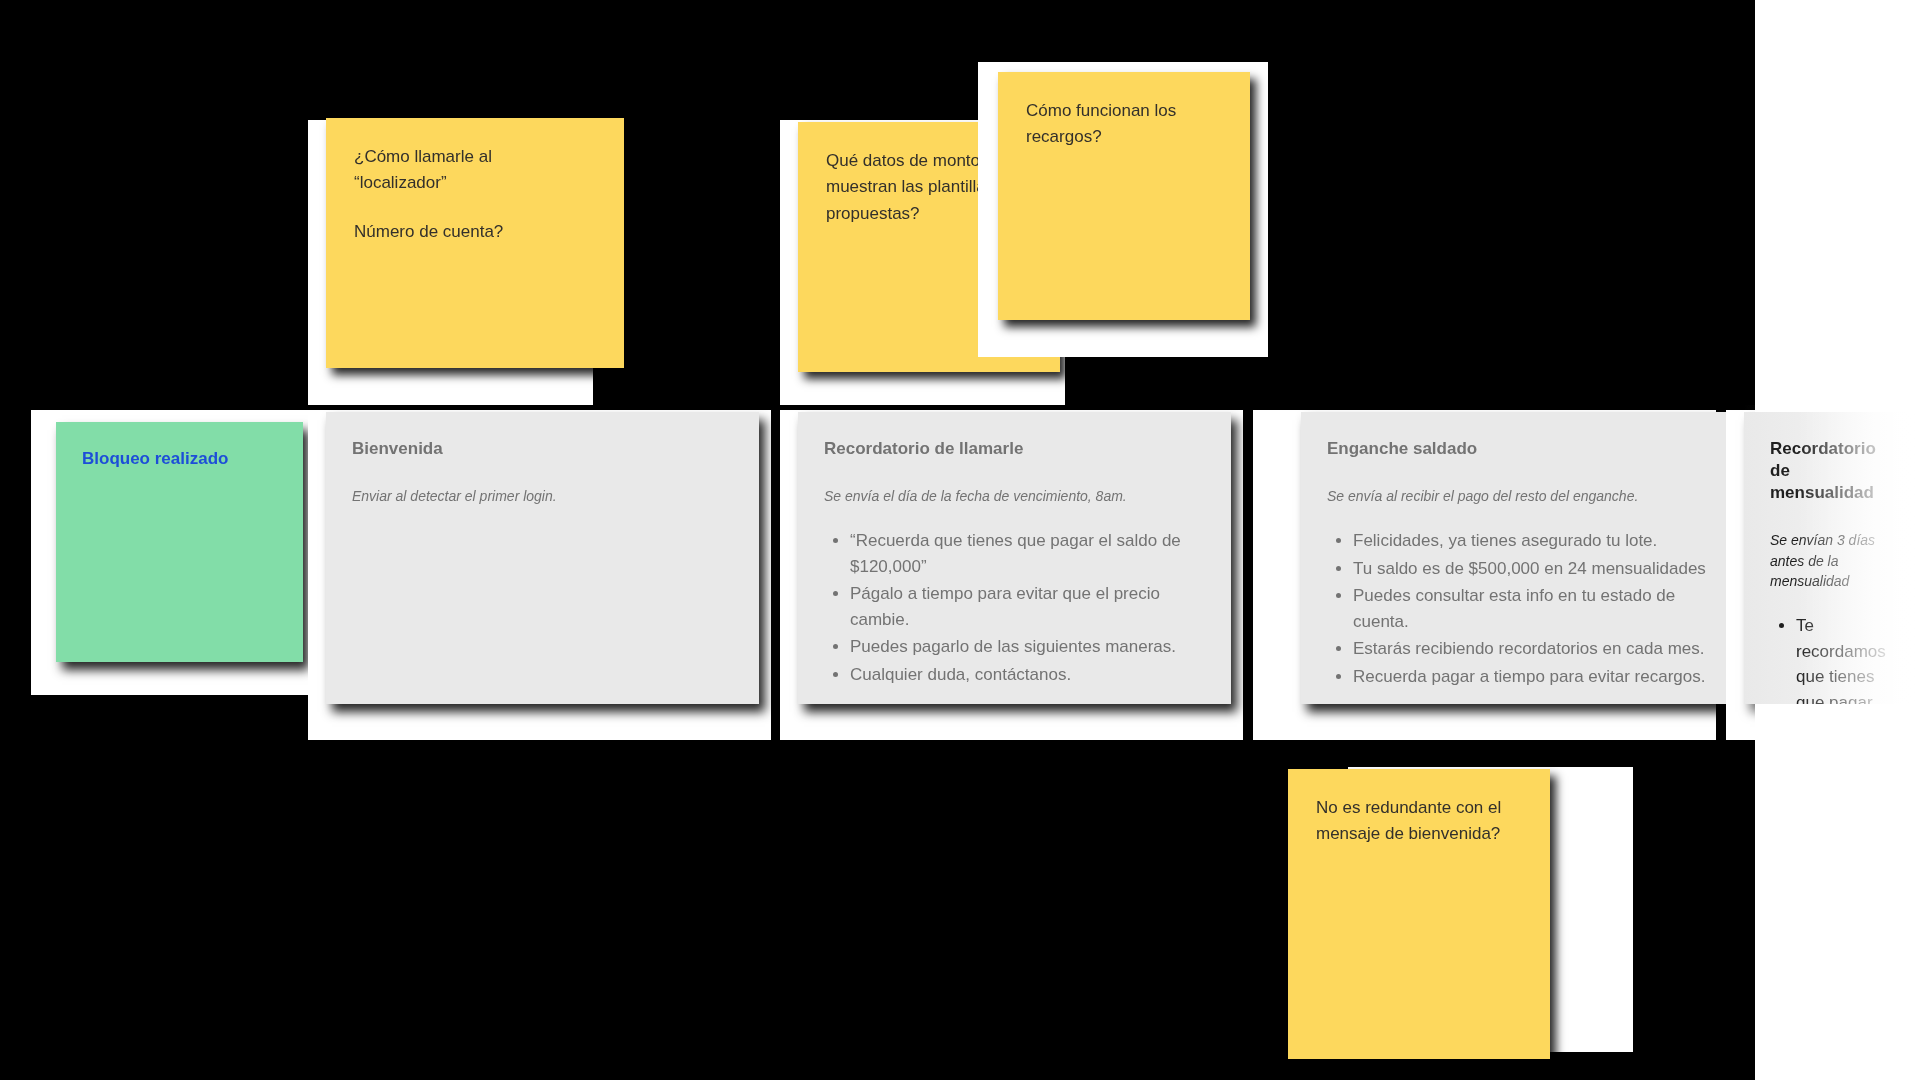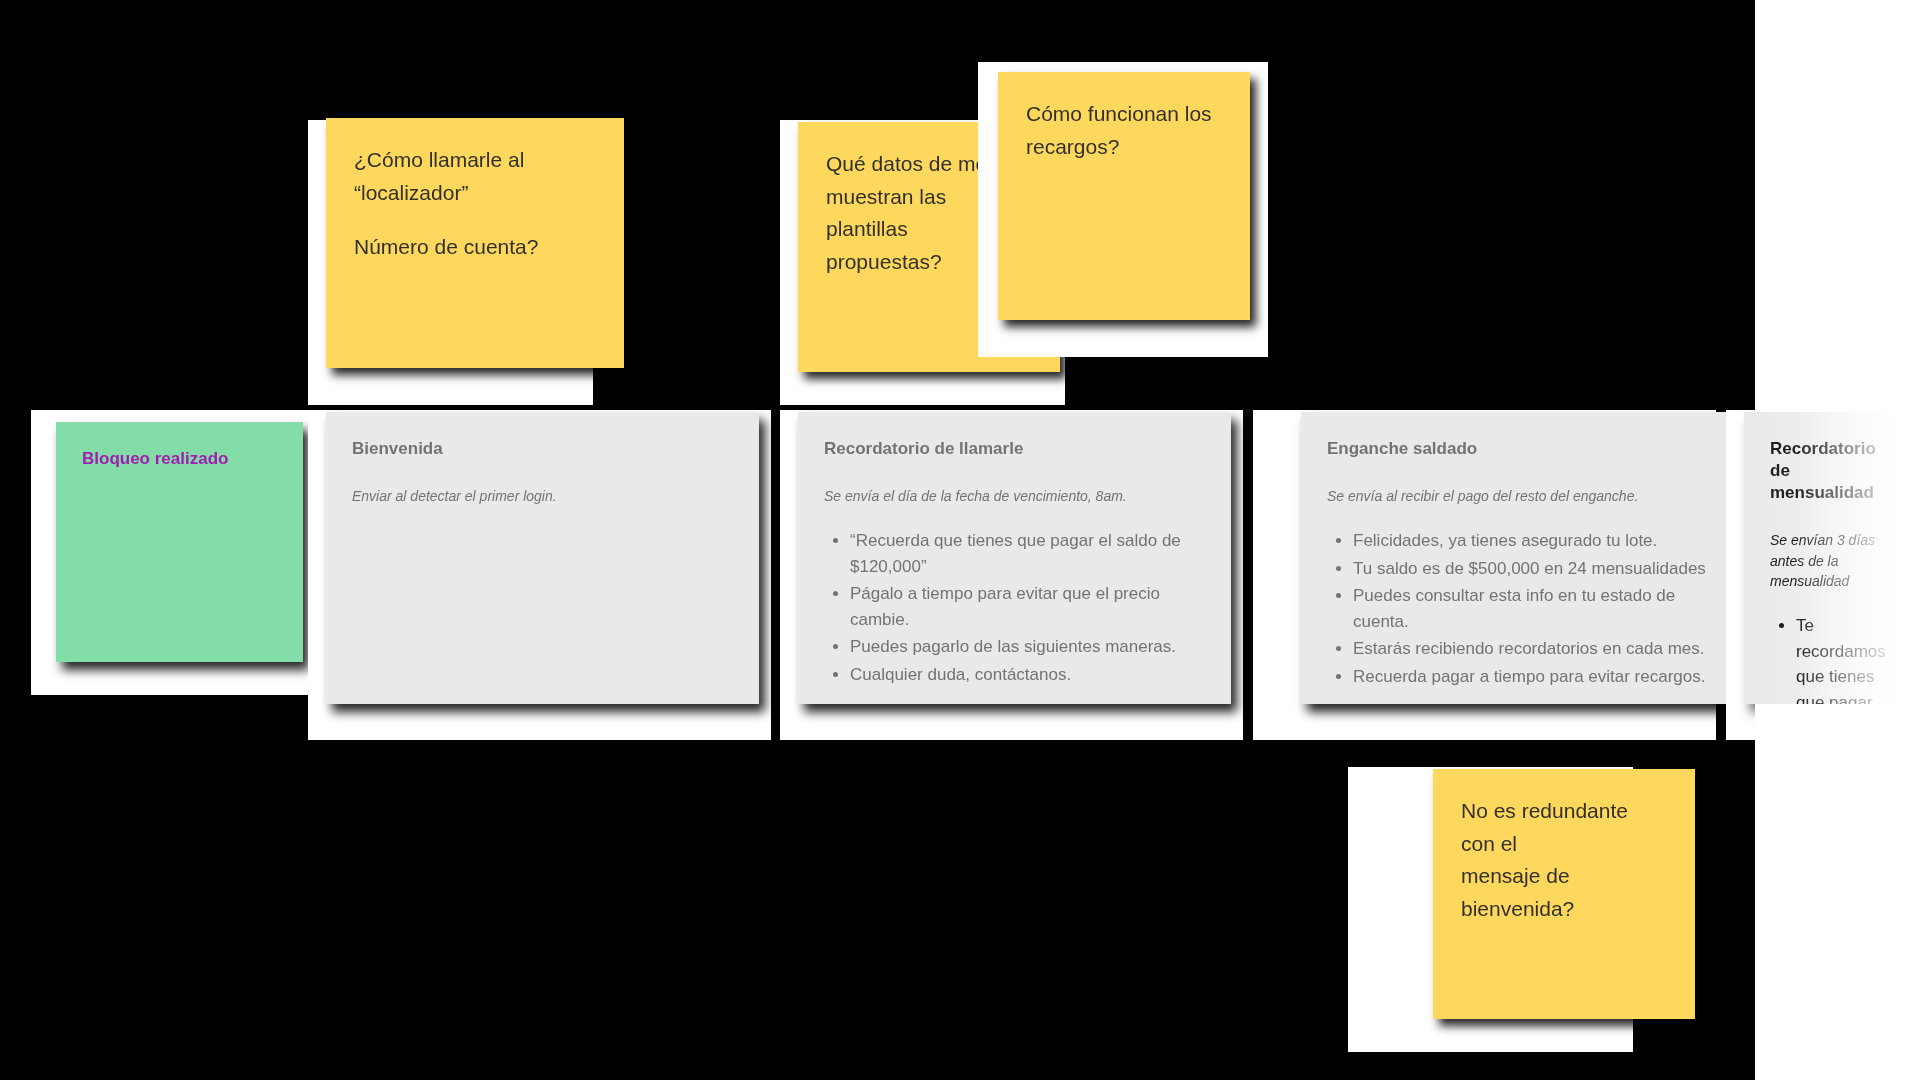--- a/index.html
+++ b/index.html
@@ -39,21 +39,21 @@
     box-sizing: border-box;
   }
 
   
   .sticky {
     position: absolute;
     background: #FDD85D;
     box-sizing: border-box;
     padding: 26px 28px 20px 28px;
     color: #33302b;
-    font-size: 21px;
+    font-size: 17px;
     line-height: 1.55;
     box-shadow: 6px 7px 9px rgba(0,0,0,0.85);
   }
   .sticky .note-line {
     display: block;
   }
   .sticky .note-gap {
     display: block;
     height: 22px;
   }
@@ -93,21 +93,21 @@
     padding-left: 22px;
     list-style-type: disc;
   }
 
   
   .green-card {
     position: absolute;
     background: #82DDA8;
     box-sizing: border-box;
     padding: 26px 26px 22px 26px;
-    color: #a21caf;
+    color: #1d4ed8;
     box-shadow: 6px 8px 10px rgba(0,0,0,0.85);
   }
   .green-card .card-title { margin-bottom: 0; }
 
   
   .card-faded {
     position: absolute;
     background: linear-gradient(to right, #E9E9E9 0%, #EFEFEF 45%, #F8F8F8 78%, #ffffff 100%);
     box-sizing: border-box;
     padding: 26px 26px 22px 26px;
@@ -207,18 +207,18 @@
     <div class="card-title">Recordatorio de mensualidad</div>
     <div class="card-sub">Se envían 3 días antes de la mensualidad</div>
     <ul class="card-list">
       <li>Te recordamos que tienes que pagar antes del 12 de cada mes.</li>
 
     </ul>
     <div class="fade-mask"></div>
   </div>
 
   <div class="frame" style="left:1348px; top:767px; width:285px; height:285px;"></div>
-  <div class="sticky" style="left:1433px; top:769px; width:262px; height:250px;padding-left:28px;">
+  <div class="sticky" style="left:1288px; top:769px; width:262px; height:290px;padding-left:28px;">
     <span class="note-line">No es redundante con el</span>
     <span class="note-line">mensaje de bienvenida?</span>
   </div>
 
 </div>
 
 </body></html>

